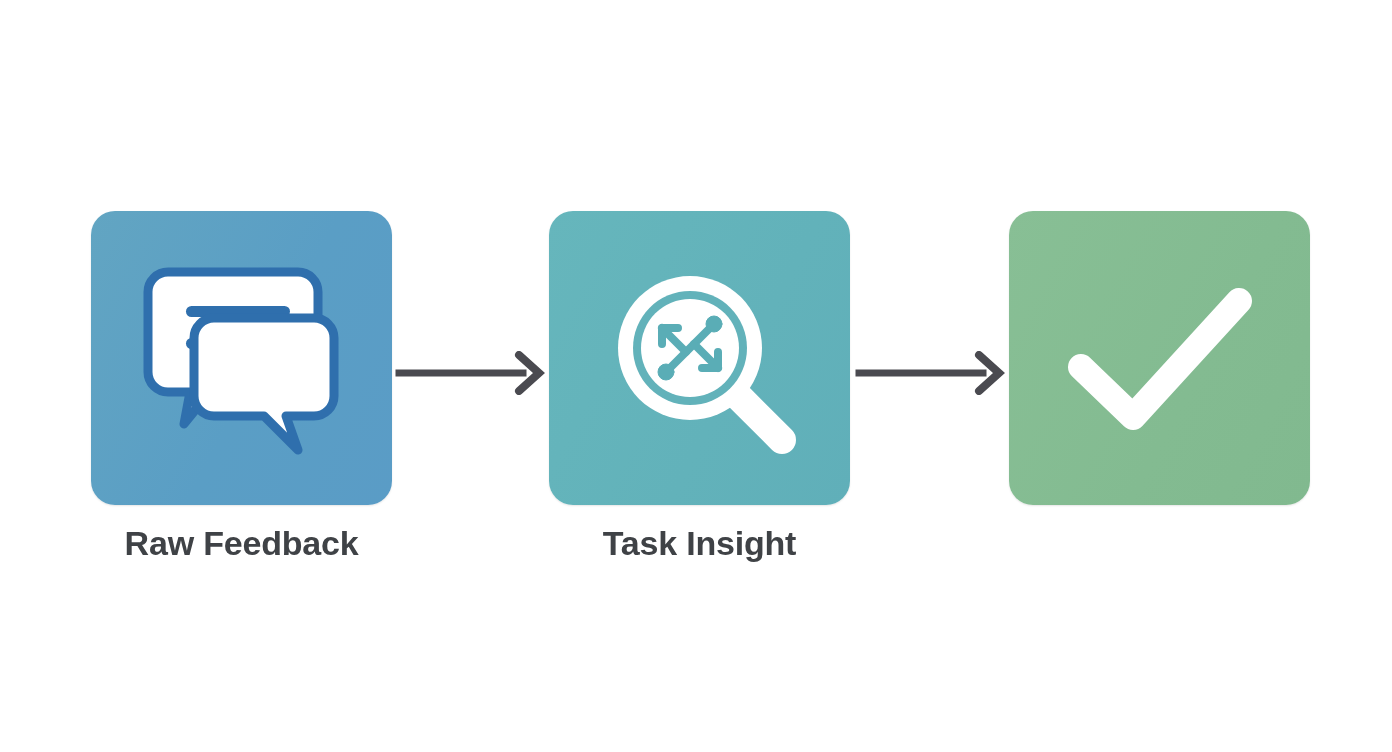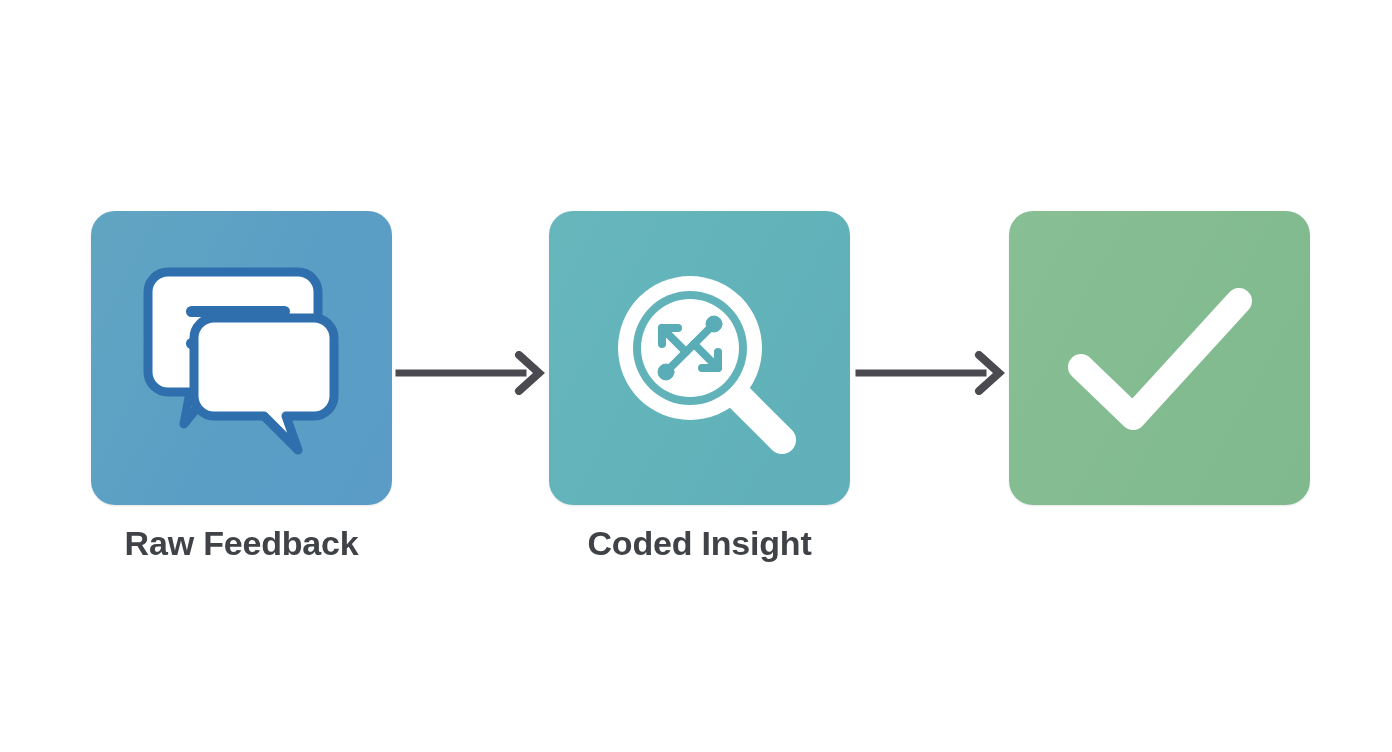--- a/index.html
+++ b/index.html
@@ -127,21 +127,21 @@
 
               <line x1="86" y1="94" x2="62" y2="70" stroke-width="8"></line>
               <path d="M62 70 L62 86 M62 70 L78 70" stroke-width="8" fill="none"></path>
 
               <line x1="94" y1="86" x2="118" y2="110" stroke-width="8"></line>
               <path d="M118 110 L118 94 M118 110 L102 110" stroke-width="8" fill="none"></path>
             </g>
           </svg>
         </span>
       </div>
-      <div class="step-label">Coded Insight</div>
+      <div class="step-label">Task Insight</div>
     </div>
 
     <div class="step step-3">
       <div class="card card-green">
         <span>
           <svg width="190" height="150" viewBox="0 0 190 150" aria-hidden="true">
             <path d="M16 84 L68 134 L174 18" fill="none" stroke="#ffffff" stroke-width="26" stroke-linecap="round" stroke-linejoin="round"></path>
           </svg>
         </span>
       </div>

